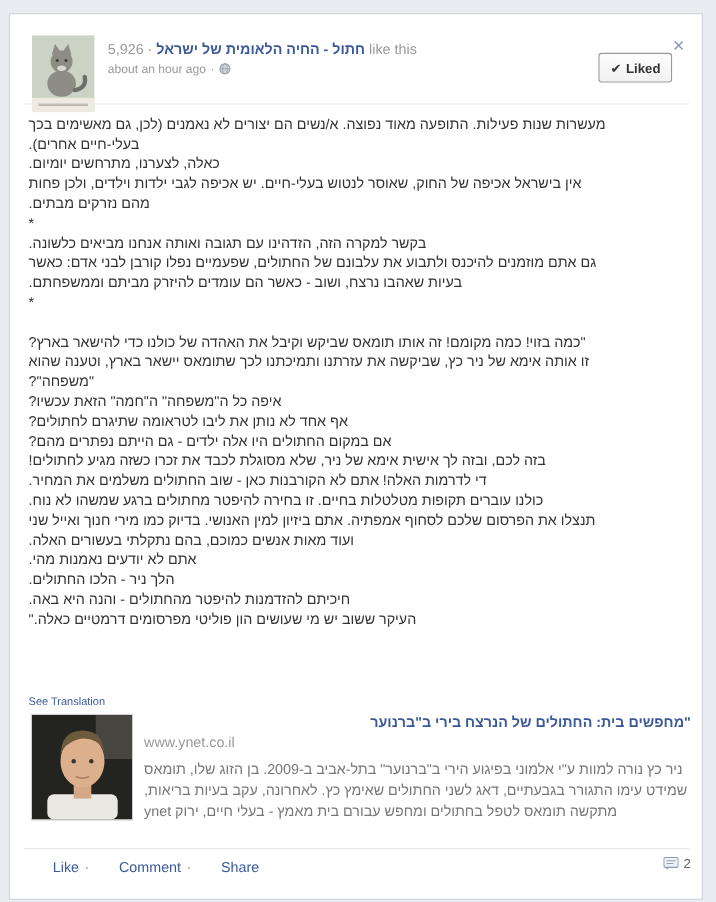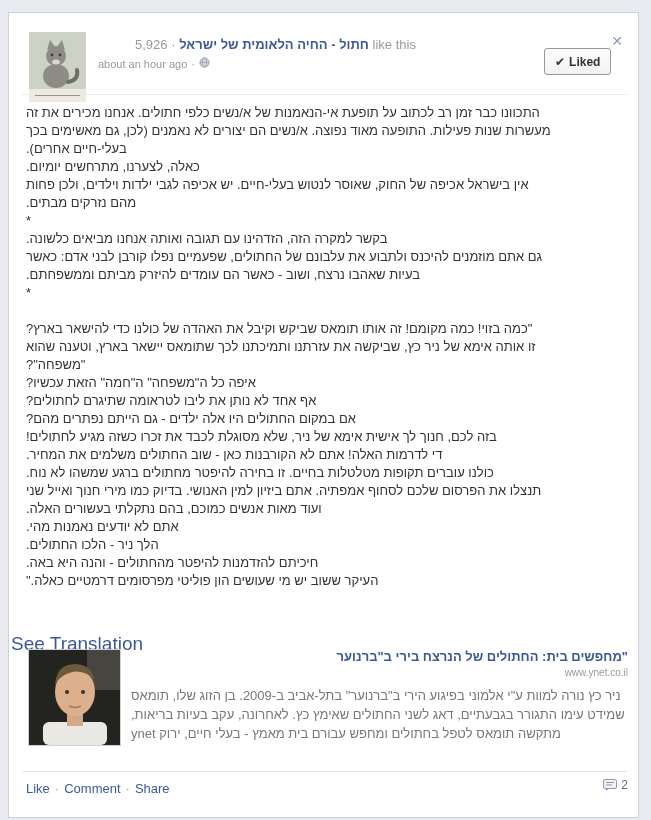--- a/index.html
+++ b/index.html
@@ -9,23 +9,23 @@
     font-family:"Liberation Sans","DejaVu Sans",sans-serif;
     -webkit-font-smoothing:antialiased;
   }
   .card{
     position:absolute;left:8px;top:12px;width:631px;height:806px;
     background:#ffffff;border:1px solid #ccd0d9;box-sizing:border-box;
   }
   
   .avatar{position:absolute;left:20px;top:19px;width:57px;height:70px;cursor:pointer;}
   .avatar svg{display:block;}
-  .hdr-line1{position:absolute;left:89px;top:24px;font-size:13px;color:#999;white-space:nowrap;margin-left:37px;}
+  .hdr-line1{position:absolute;left:89px;top:24px;font-size:13px;color:#999;white-space:nowrap;}
   .page-name{color:#3b5998;font-weight:bold;cursor:pointer;}
-  .hdr-line2{position:absolute;left:89px;top:44px;font-size:11px;color:#999;white-space:nowrap;display:flex;align-items:center;gap:4px;}
+  .hdr-line2{position:absolute;left:89px;top:44px;font-size:11px;color:#999;white-space:nowrap;display:flex;align-items:flex-start;gap:4px;}
   .globe{display:inline-block;}
   .liked-btn{
     position:absolute;left:535px;top:35px;height:25px;padding:0 10px;
     background:linear-gradient(#fdfdfd,#f2f2f2);
     border:1px solid #999;border-radius:3px;
     font-size:12px;font-weight:bold;color:#333;
     display:flex;align-items:center;gap:4px;cursor:pointer;
     font-family:"Liberation Sans","DejaVu Sans",sans-serif;
   }
   .close-x{
@@ -34,39 +34,39 @@
   }
   .hdr-divider{position:absolute;left:13px;top:81px;width:605px;height:1px;background:#e9eaed;}
   
   .body-text{position:absolute;left:17px;top:91px;width:602px;}
   .body-line{
     direction:rtl;text-align:left;unicode-bidi:embed;
     font-size:13px;line-height:18px;min-height:18px;color:#333;
     white-space:pre-wrap;
   }
   .see-translation{
-    position:absolute;left:2px;top:620px;font-size:19px;color:#3b5998;cursor:pointer;
+    position:absolute;left:17px;top:620px;font-size:10px;color:#3b5998;cursor:pointer;
   }
   
   .attach{position:absolute;left:17px;top:636px;width:602px;}
   .attach-thumb{position:absolute;left:2px;top:0px;width:93px;height:97px;border:1px solid #d0d0d0;box-sizing:border-box;cursor:pointer;}
   .attach-texts{position:absolute;left:105px;top:0px;width:497px;}
   .attach-title{
     direction:rtl;font-size:13px;font-weight:bold;color:#3b5998;text-align:right;cursor:pointer;line-height:16px;
   }
-  .attach-url{font-size:10px;color:#999;text-align:right;margin-top:2px;}
+  .attach-url{font-size:13px;color:#999;text-align:left;margin-top:2px;}
   .attach-desc{margin-top:8px;}
   .desc-line{
     direction:rtl;text-align:left;unicode-bidi:embed;
     font-size:13px;line-height:19px;min-height:19px;color:#777;white-space:pre-wrap;
   }
   
   .actions-divider{position:absolute;left:13px;top:758px;width:605px;height:1px;background:#e5e5e5;}
   .actions{position:absolute;left:17px;top:764px;width:602px;height:22px;font-size:13px;color:#999;display:flex;align-items:center;}
-  .action-link{color:#3b5998;cursor:pointer;}
+  .action-link{color:#3b5998;cursor:pointer;margin-left:22px;}
   .action-sep{margin:0 5px;color:#999;}
   .comment-count{position:absolute;right:0px;top:1px;display:flex;align-items:center;gap:4px;color:#666;font-size:12px;cursor:pointer;}
   
   .footer-bar{
     position:absolute;left:0px;top:820px;width:629px;height:21px;
     background:#edeff4;border-top:1px solid #e3e5ea;
     display:flex;align-items:center;padding-left:13px;box-sizing:border-box;gap:6px;
     font-size:12px;color:#333;
   }
   .likes-link{color:#3b5998;cursor:pointer;}
@@ -115,39 +115,38 @@
     <span>✔</span>
     <span>Liked</span>
   </div>
 
   <div class="close-x">✕</div>
 
   <div class="hdr-divider"></div>
 
   <div class="body-text">
 
-  <div class="body-line">התכוונו כבר זמן רב לכתוב על תופעת אי-הנאמנות של א/נשים כלפי חתולים. אנחנו מכירים את זה</div>
       <div class="body-line">מעשרות שנות פעילות. התופעה מאוד נפוצה. א/נשים הם יצורים לא נאמנים (לכן, גם מאשימים בכך</div>
       <div class="body-line">בעלי-חיים אחרים).</div>
       <div class="body-line">כאלה, לצערנו, מתרחשים יומיום.</div>
       <div class="body-line">אין בישראל אכיפה של החוק, שאוסר לנטוש בעלי-חיים. יש אכיפה לגבי ילדות וילדים, ולכן פחות</div>
       <div class="body-line">מהם נזרקים מבתים.</div>
       <div class="body-line">*</div>
       <div class="body-line">בקשר למקרה הזה, הזדהינו עם תגובה ואותה אנחנו מביאים כלשונה.</div>
       <div class="body-line">גם אתם מוזמנים להיכנס ולתבוע את עלבונם של החתולים, שפעמיים נפלו קורבן לבני אדם: כאשר</div>
       <div class="body-line">בעיות שאהבו נרצח, ושוב - כאשר הם עומדים להיזרק מביתם וממשפחתם.</div>
       <div class="body-line">*</div>
       <div class="body-line"></div>
       <div class="body-line">"כמה בזוי! כמה מקומם! זה אותו תומאס שביקש וקיבל את האהדה של כולנו כדי להישאר בארץ?</div>
       <div class="body-line">זו אותה אימא של ניר כץ, שביקשה את עזרתנו ותמיכתנו לכך שתומאס יישאר בארץ, וטענה שהוא</div>
       <div class="body-line">"משפחה"?</div>
       <div class="body-line">איפה כל ה"משפחה" ה"חמה" הזאת עכשיו?</div>
       <div class="body-line">אף אחד לא נותן את ליבו לטראומה שתיגרם לחתולים?</div>
       <div class="body-line">אם במקום החתולים היו אלה ילדים - גם הייתם נפתרים מהם?</div>
-      <div class="body-line">בזה לכם, חנוך לך אישית אימא של ניר, שלא מסוגלת לכבד את זכרו כשזה מגיע לחתולים!</div>
+      <div class="body-line">בזה לכם, ובזה לך אישית אימא של ניר, שלא מסוגלת לכבד את זכרו כשזה מגיע לחתולים!</div>
       <div class="body-line">די לדרמות האלה! אתם לא הקורבנות כאן - שוב החתולים משלמים את המחיר.</div>
       <div class="body-line">כולנו עוברים תקופות מטלטלות בחיים. זו בחירה להיפטר מחתולים ברגע שמשהו לא נוח.</div>
       <div class="body-line">תנצלו את הפרסום שלכם לסחוף אמפתיה. אתם ביזיון למין האנושי. בדיוק כמו מירי חנוך ואייל שני</div>
       <div class="body-line">ועוד מאות אנשים כמוכם, בהם נתקלתי בעשורים האלה.</div>
       <div class="body-line">אתם לא יודעים נאמנות מהי.</div>
       <div class="body-line">הלך ניר - הלכו החתולים.</div>
       <div class="body-line">חיכיתם להזדמנות להיפטר מהחתולים - והנה היא באה.</div>
       <div class="body-line">העיקר ששוב יש מי שעושים הון פוליטי מפרסומים דרמטיים כאלה."</div>
     </div>
 

